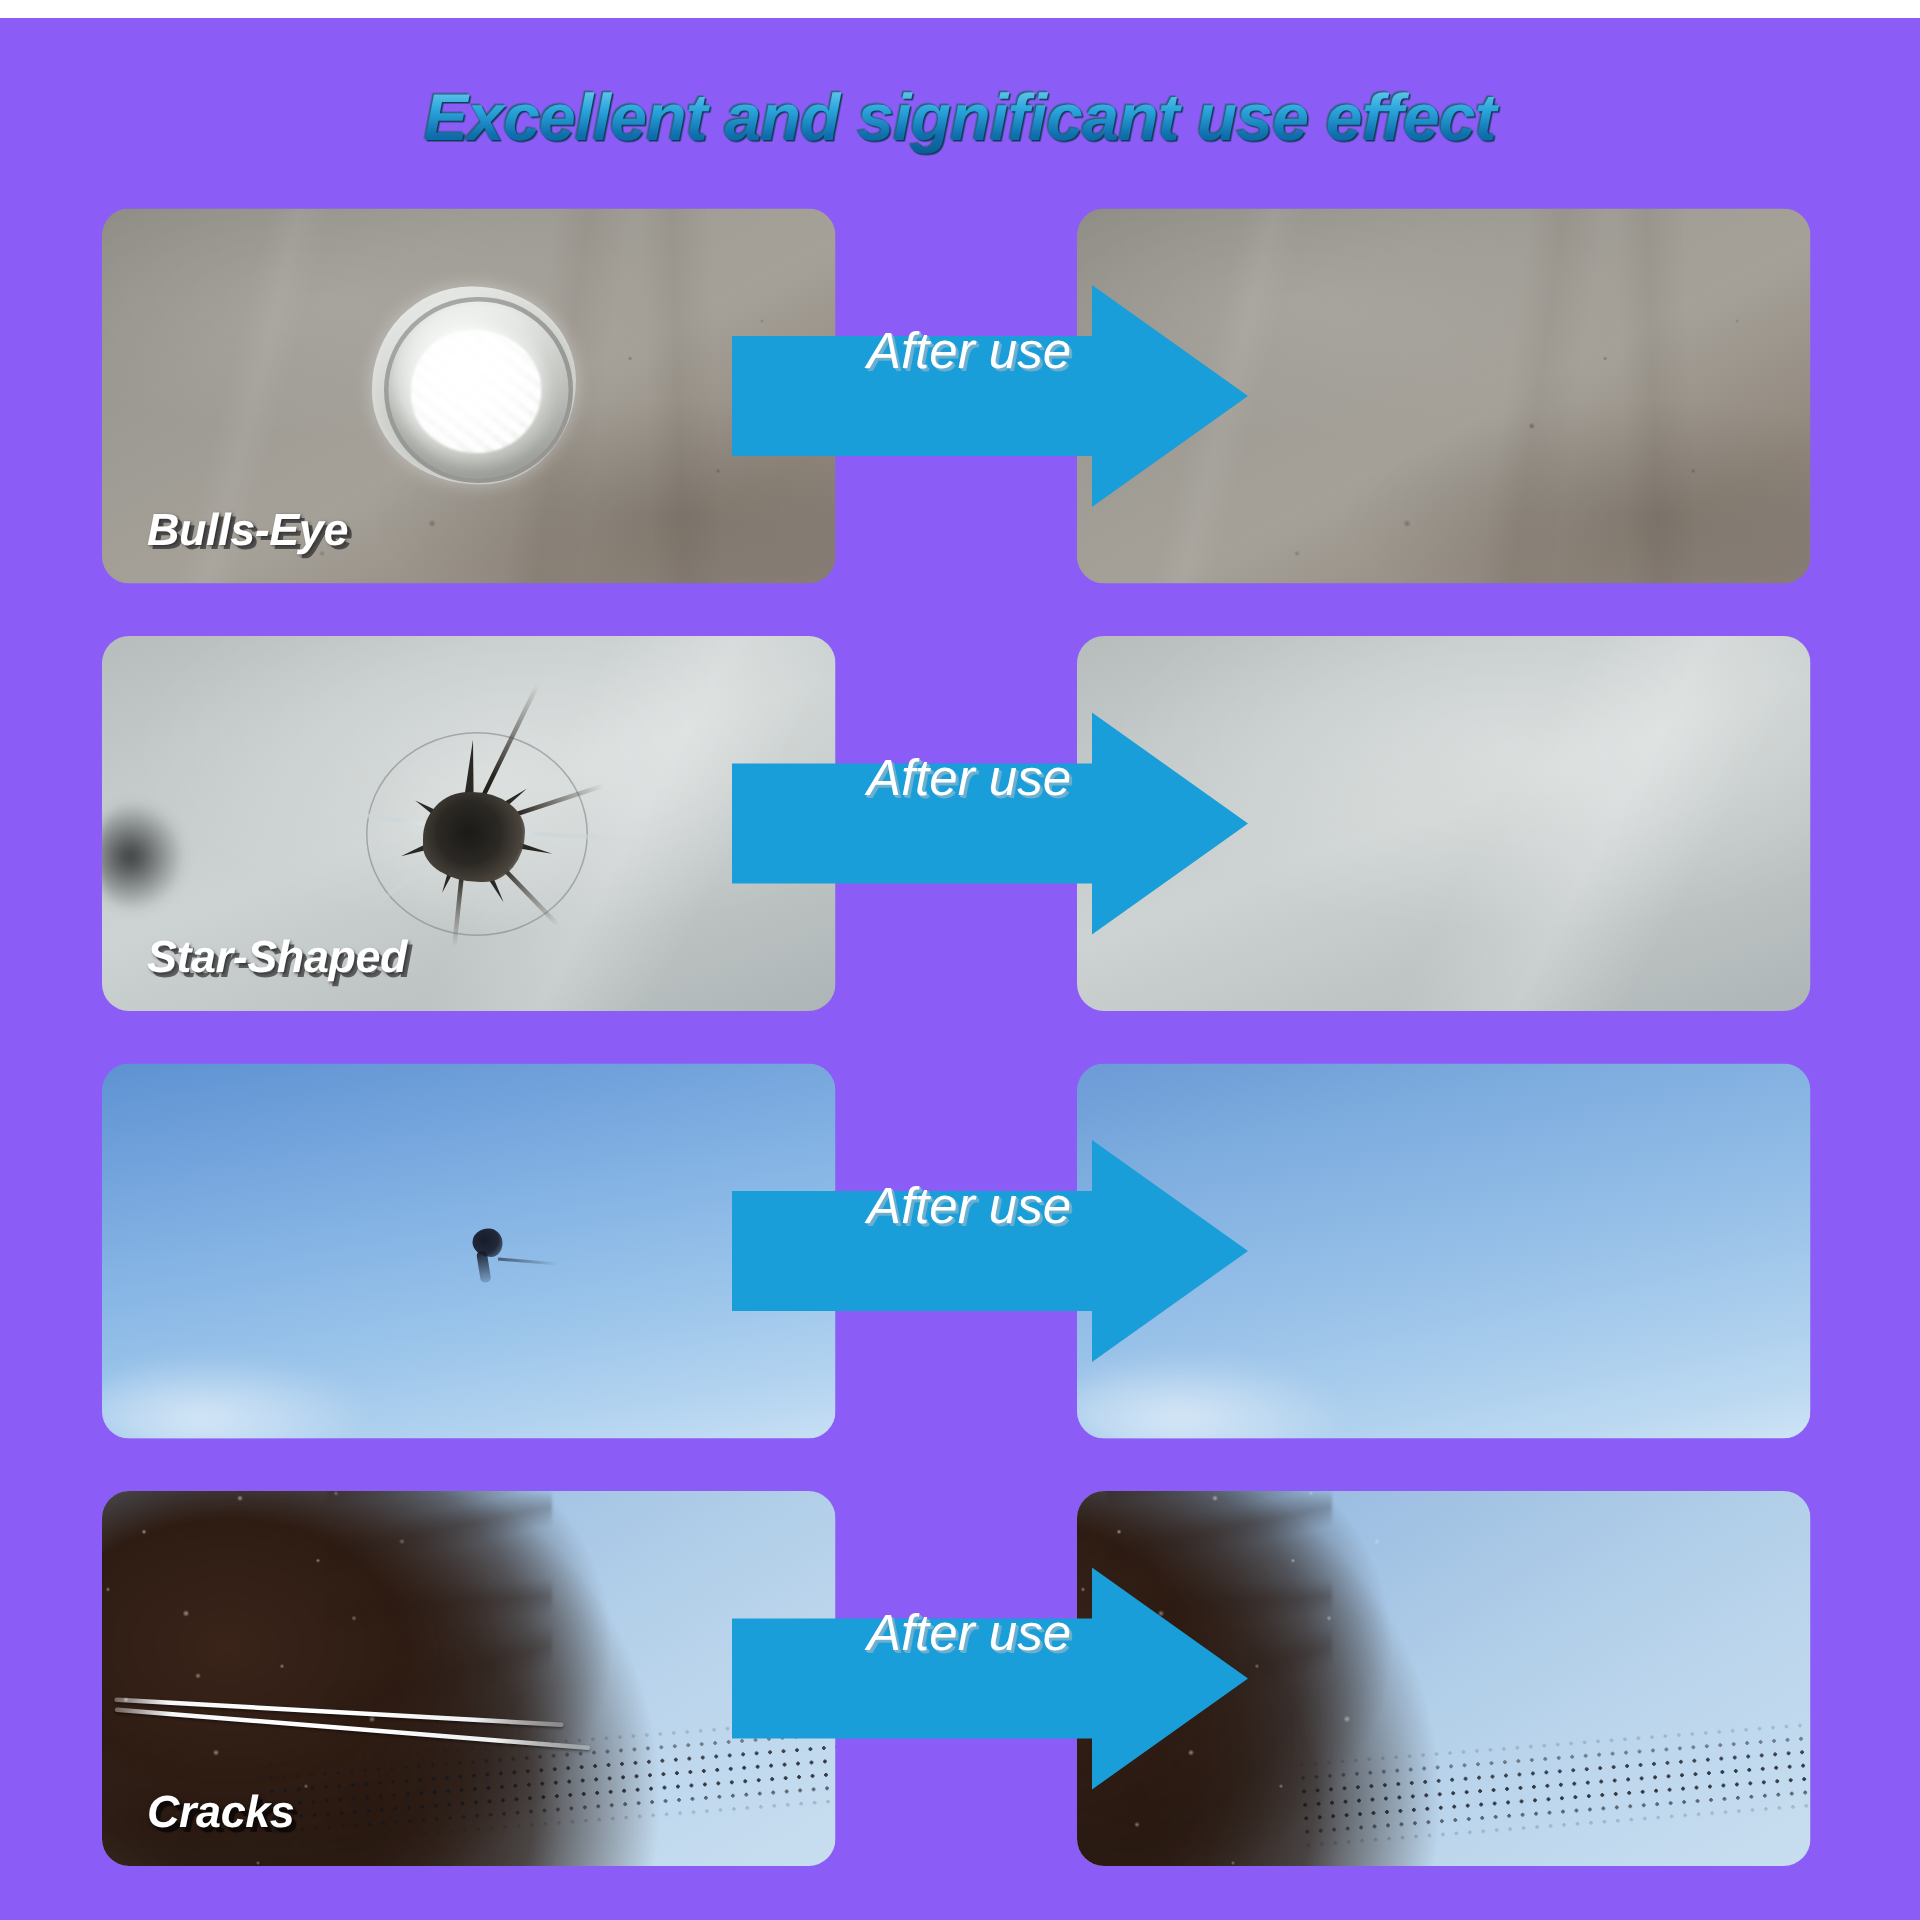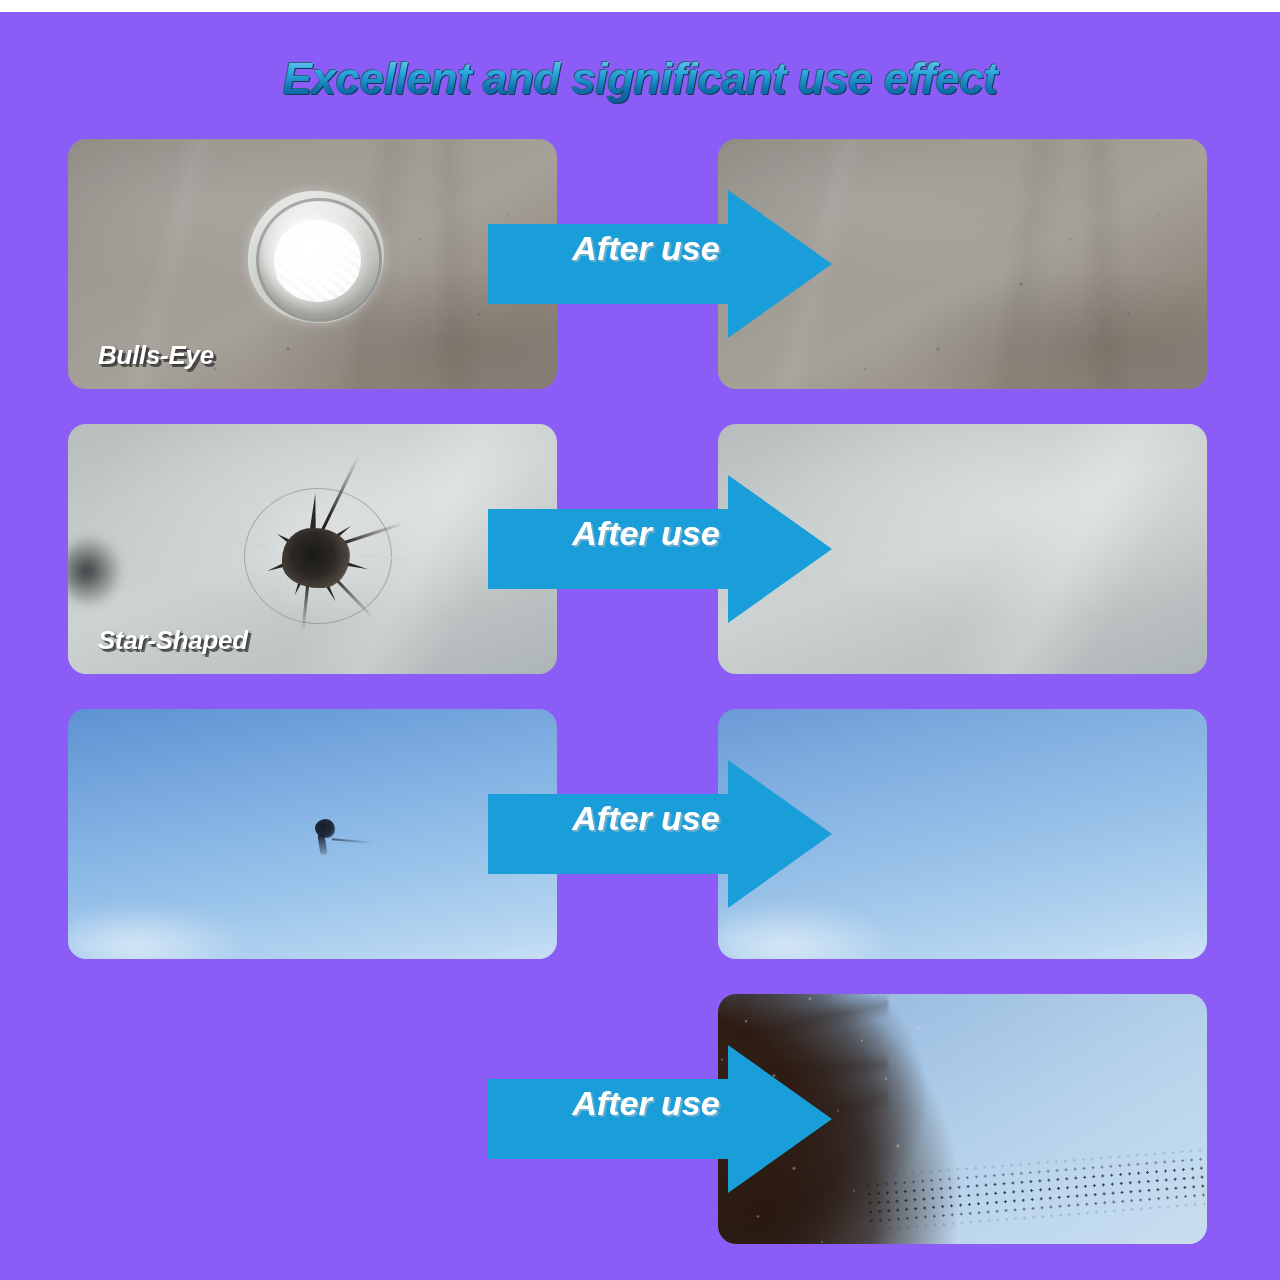--- a/index.html
+++ b/index.html
@@ -309,39 +309,39 @@
     top: 51px;
     left: 488px;
     width: 344px;
     height: 148px;
     z-index: 6;
   }
   .arrow-svg { display: block; width: 344px; height: 148px; overflow: visible; }
   .arrow-label {
     position: absolute;
     left: 40px;
-    top: 39px;
+    top: 25px;
     width: 236px;
     text-align: center;
     font-size: 34px;
-    font-weight: bold;
+    font-weight: normal;
     font-style: italic;
     color: #ffffff;
     letter-spacing: 0px;
     text-shadow: 2px 2px 0 rgba(110,175,205,.95), 1px 1px 0 rgba(140,195,220,.85);
     white-space: nowrap;
     pointer-events: none;
   }
 
   
   .caption {
     position: absolute;
     left: 30px;
     bottom: 18px;
-    font-size: 26px;
+    font-size: 30px;
     font-weight: bold;
     font-style: italic;
     color: #ffffff;
     letter-spacing: -0.3px;
     text-shadow: 3px 3px 0 rgba(28,28,30,.62), 1px 1px 2px rgba(0,0,0,.55);
     white-space: nowrap;
     z-index: 4;
   }
   .caption-dark {
     text-shadow: 3px 3px 0 rgba(10,8,8,.8), 1px 1px 3px rgba(0,0,0,.7);
@@ -449,20 +449,33 @@
         <svg class="arrow-svg" viewBox="0 0 344 148">
           <polygon points="0,34 240,34 240,0 344,74 240,148 240,114 0,114" fill="#1a9ed9"></polygon>
         </svg>
         <div class="arrow-label">After use</div>
       </div>
 
     </div>
 
     <div class="row row-3">
 
+      <div class="panel panel-left">
+        <div class="panel-inner bg-tree">
+          <div class="tree-mass"></div>
+          <div class="tree-speckle"></div>
+          <div class="tree-wisps"></div>
+          <div class="halftone"></div>
+          <div class="crack-line">
+            <div class="ln" style="top:0;width:300px;transform:rotate(3.2deg)"></div>
+            <div class="ln" style="top:11px;width:318px;transform:rotate(4.6deg)"></div>
+          </div>
+        </div>
+        <div class="caption caption-dark">Cracks</div>
+      </div>
 
       <div class="panel panel-right">
         <div class="panel-inner bg-tree">
           <div class="tree-mass tree-mass-r"></div>
           <div class="tree-speckle tree-mass-r"></div>
           <div class="tree-wisps" style="left:20px"></div>
           <div class="halftone halftone-r"></div>
         </div>
       </div>
 

